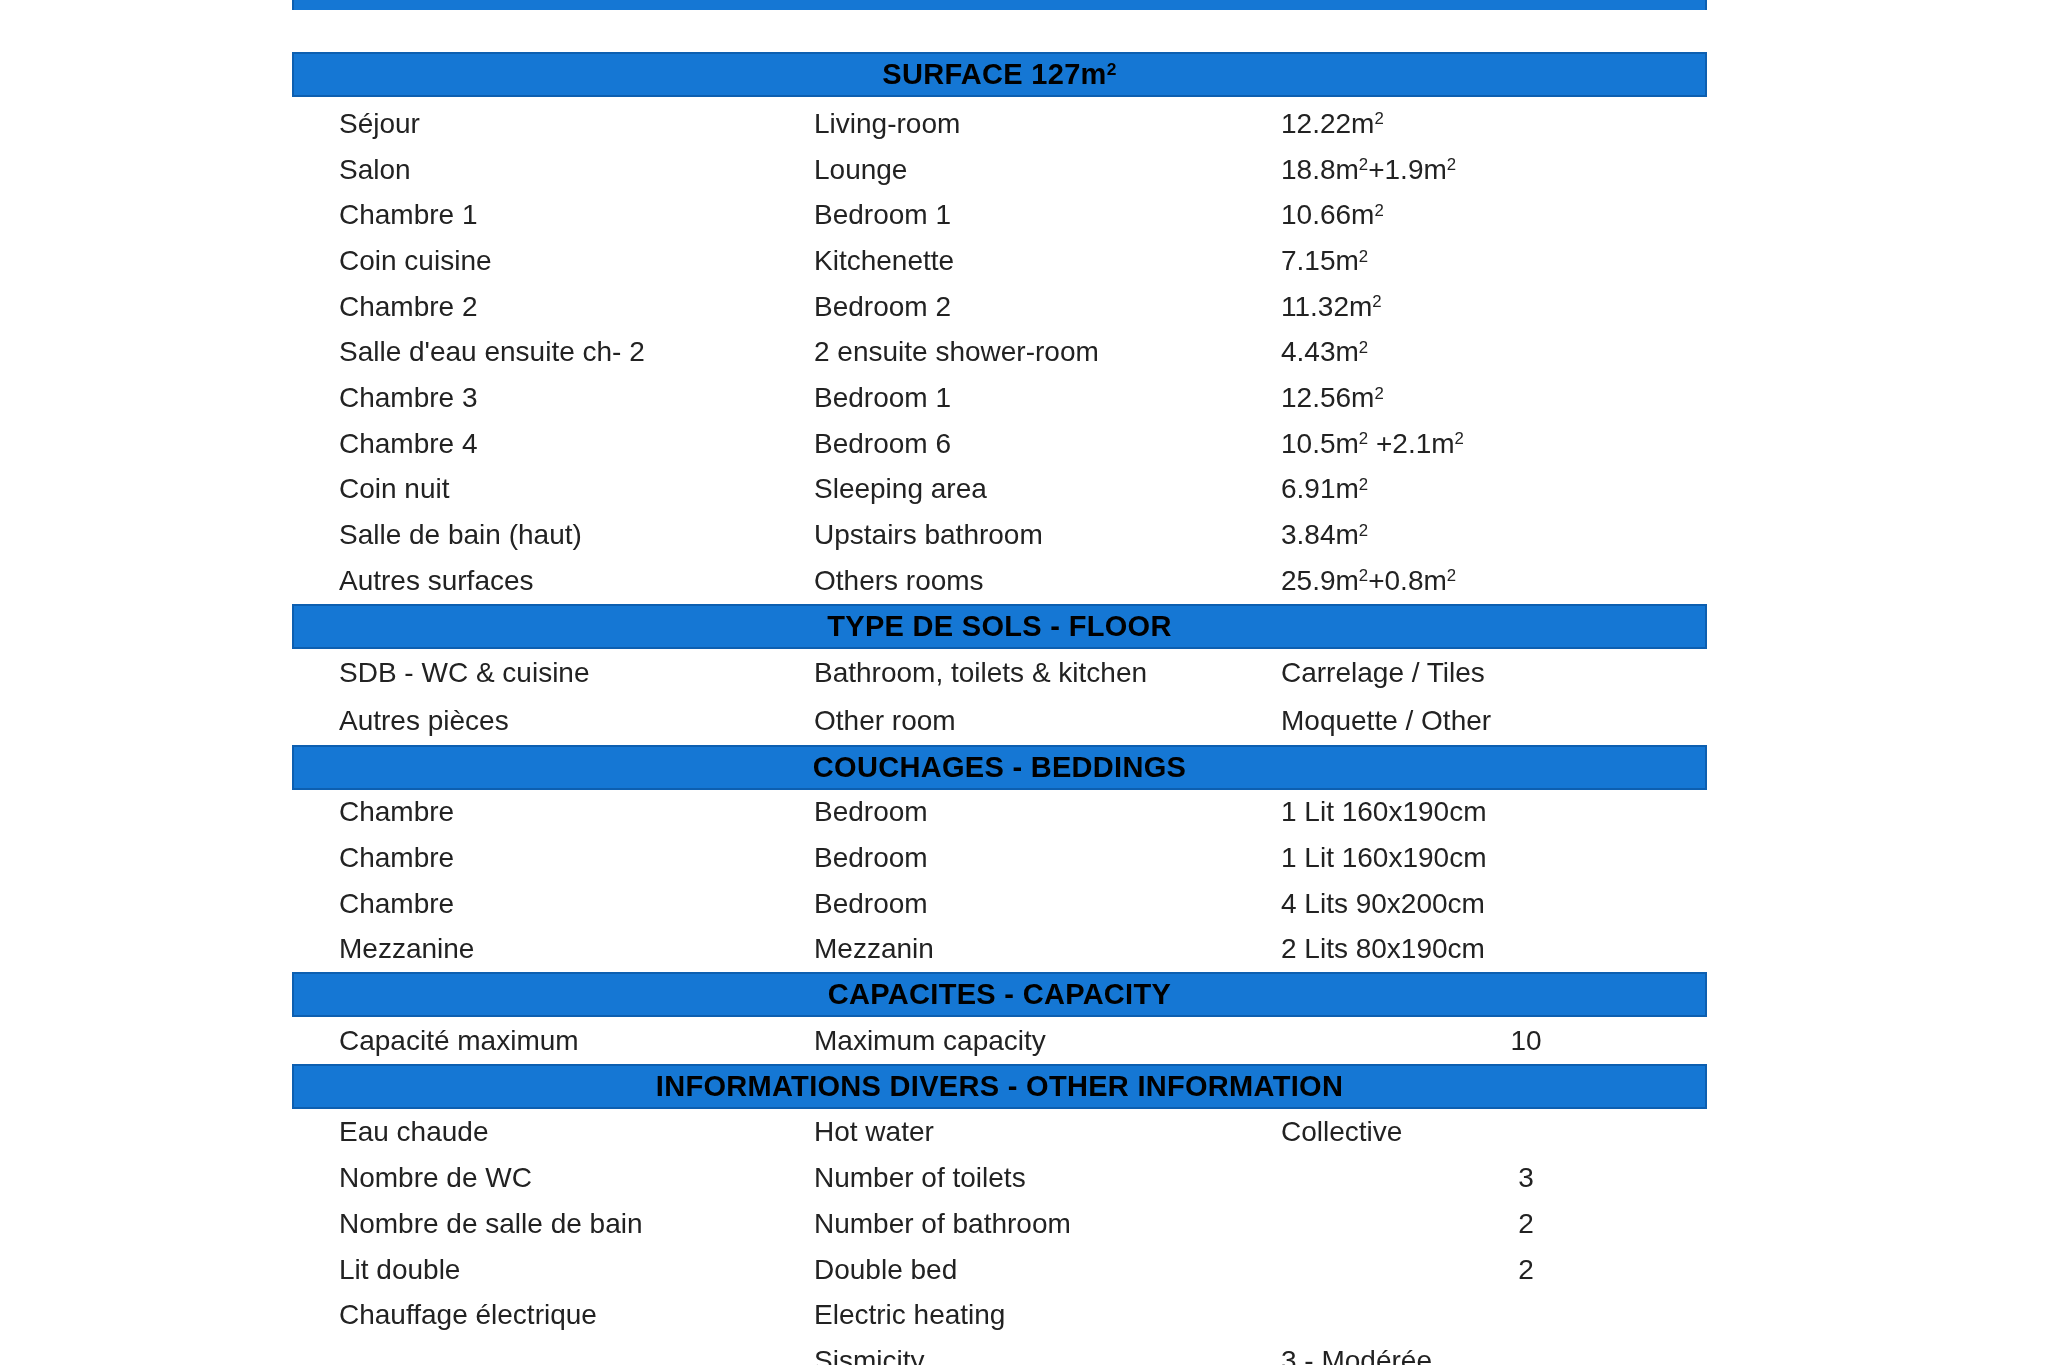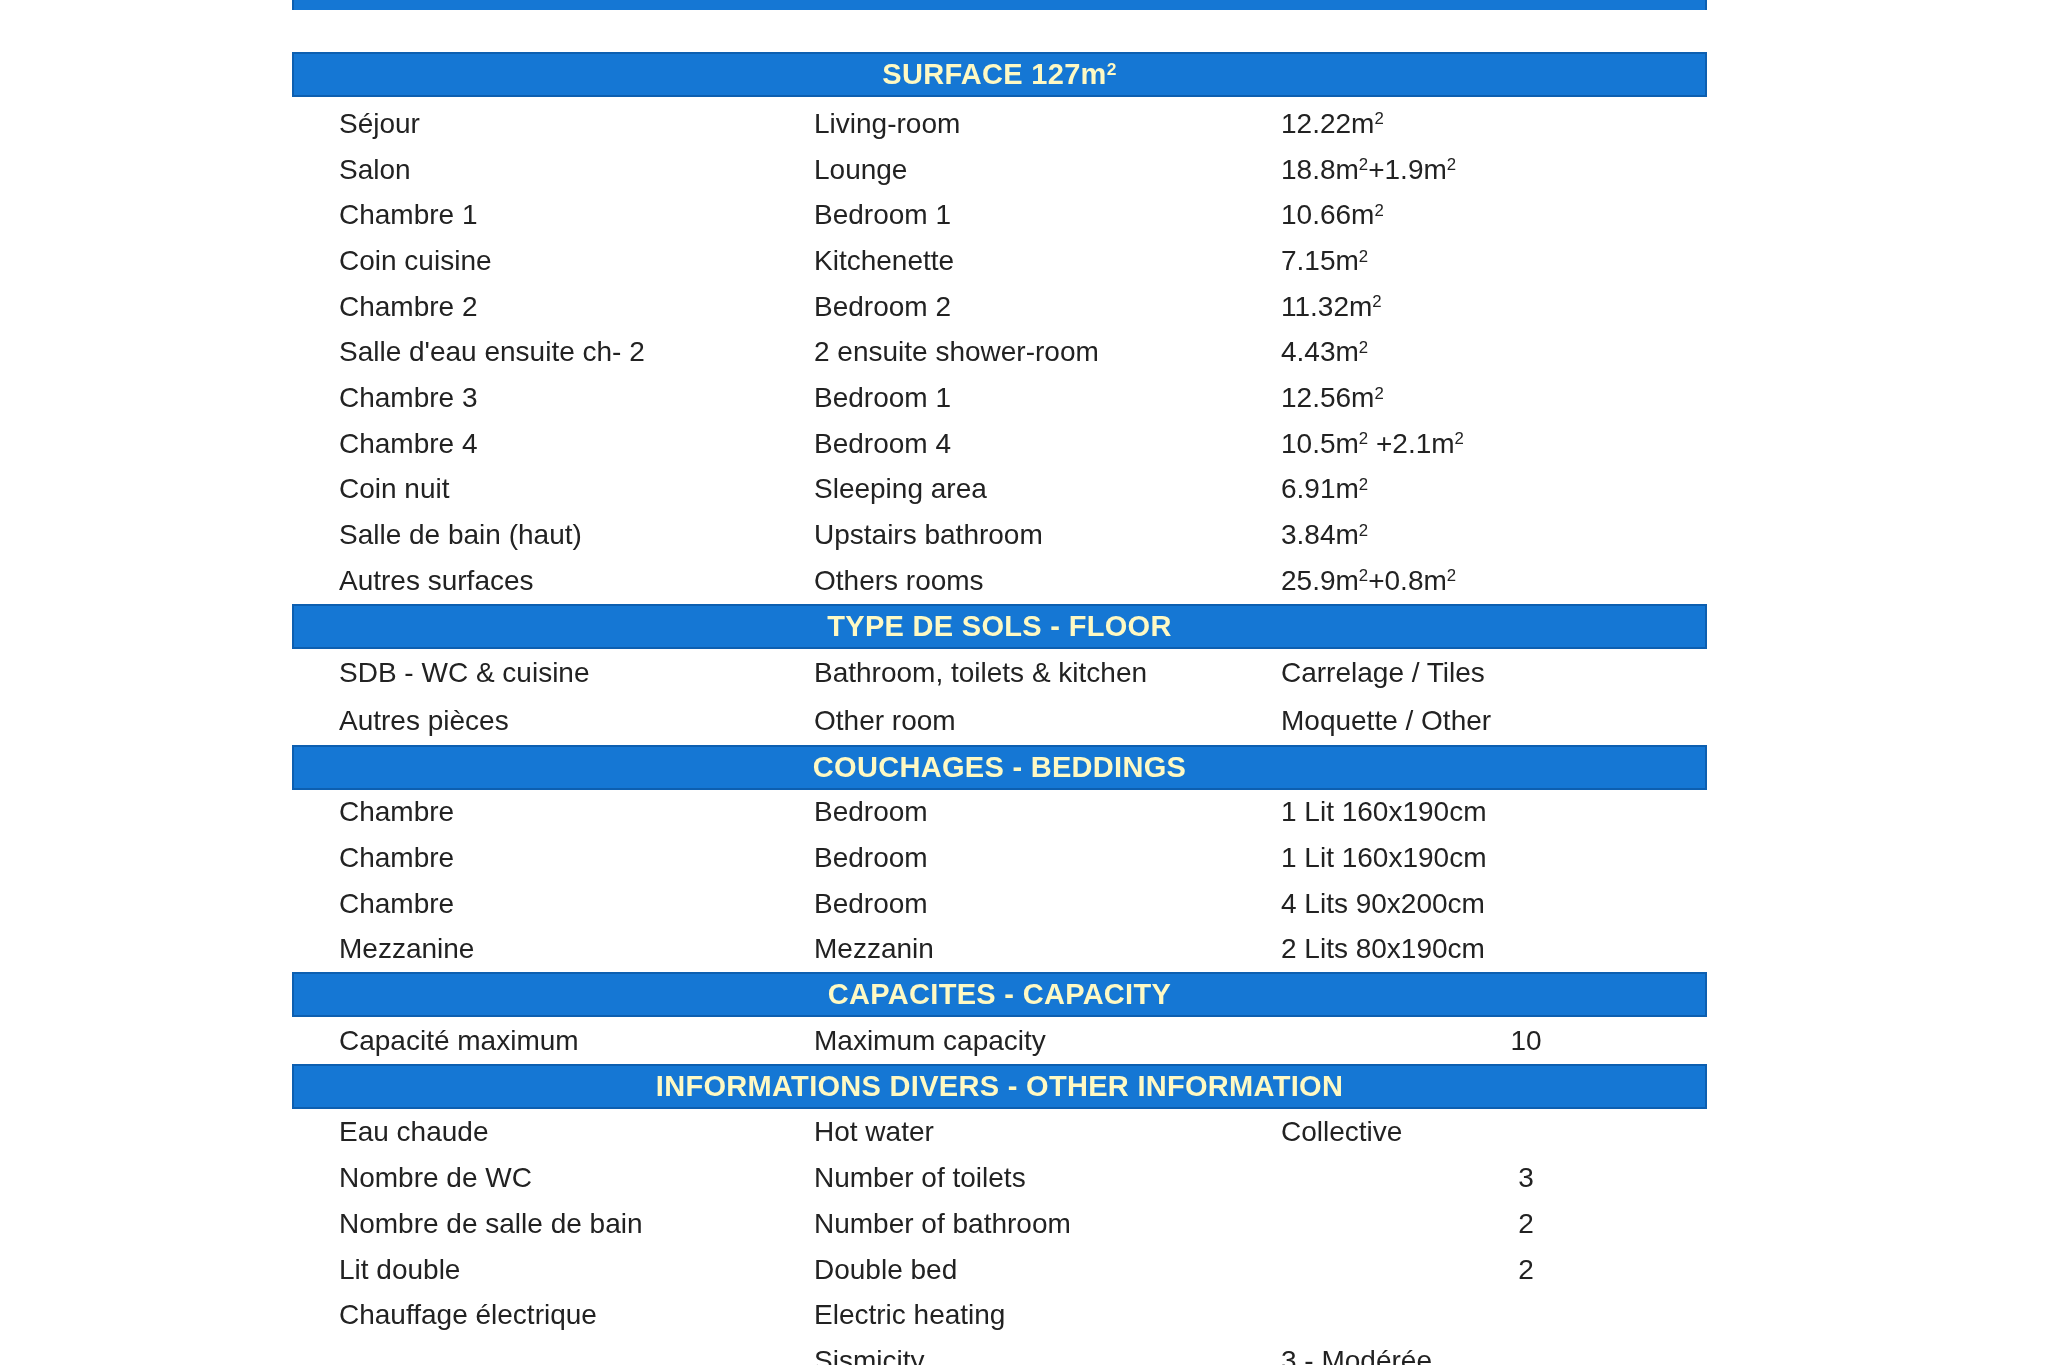--- a/index.html
+++ b/index.html
@@ -23,21 +23,21 @@
     border-right:2px solid #0d5fb0;
     box-sizing:border-box;
     margin-bottom:42px;
   }
   .section-header{
     height:45px;
     background:#1577d4;
     border:2px solid #0d5fb0;
     box-sizing:border-box;
     display:flex;align-items:center;justify-content:center;
-    color:#fef9c3;
+    color:#000000;
     font-weight:bold;
     font-size:29px;
     letter-spacing:0.3px;
     white-space:nowrap;
   }
   .rows{position:relative;margin-left:44px;}
   .row{
     position:relative;
     height:45.7px;
     font-size:28px;
@@ -113,21 +113,21 @@
   </div>
 
   <div class="row">
     <span class="cell fr">Chambre 3</span>
     <span class="cell en">Bedroom 1</span>
     <span class="cell val">12.56m<sup>2</sup></span>
   </div>
 
   <div class="row">
     <span class="cell fr">Chambre 4</span>
-    <span class="cell en">Bedroom 4</span>
+    <span class="cell en">Bedroom 6</span>
     <span class="cell val">10.5m<sup>2</sup> +2.1m<sup>2</sup></span>
   </div>
 
   <div class="row">
     <span class="cell fr">Coin nuit</span>
     <span class="cell en">Sleeping area</span>
     <span class="cell val">6.91m<sup>2</sup></span>
   </div>
 
   <div class="row">

